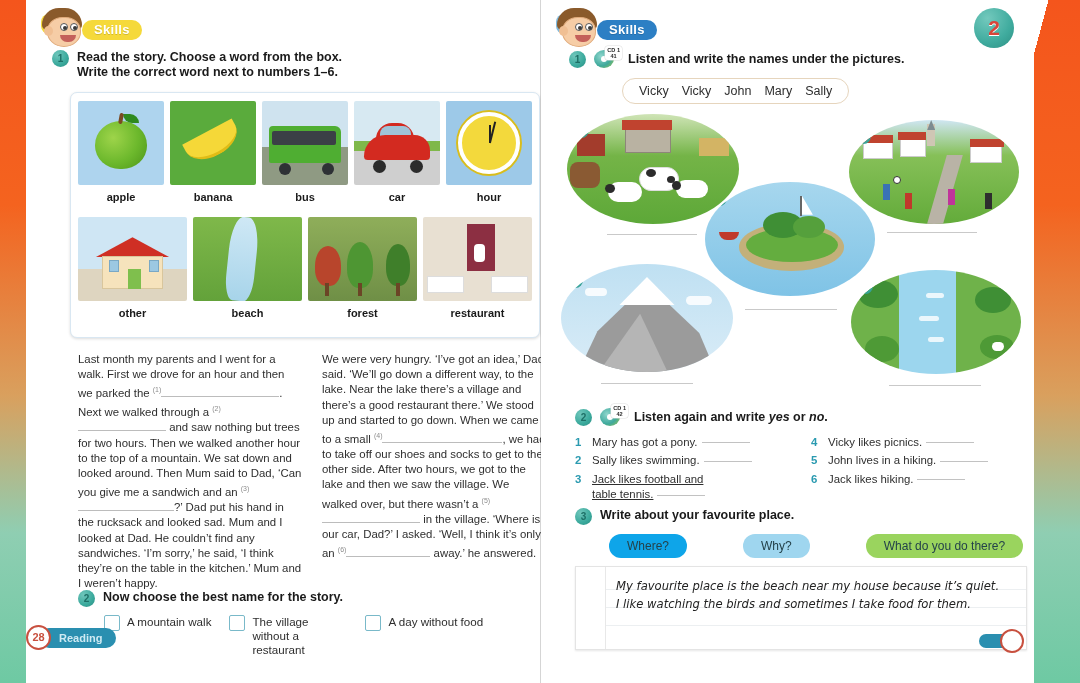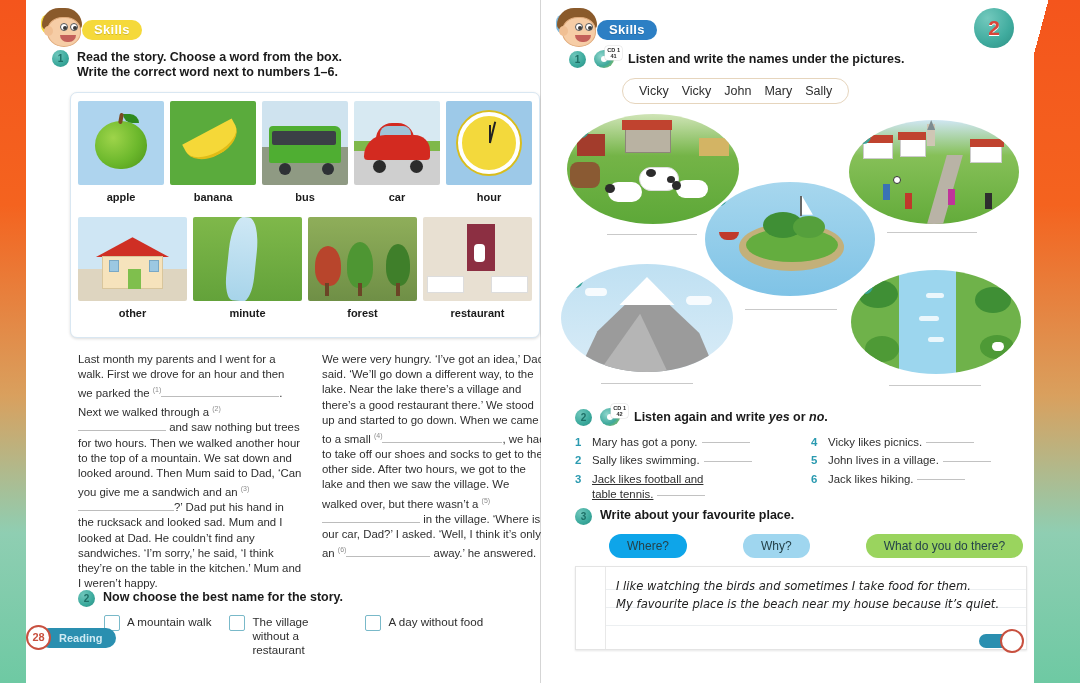--- a/index.html
+++ b/index.html
@@ -298,21 +298,21 @@
             <div class="house-door"></div>
           </div>
           <div class="wb-label">other</div>
         </div>
         <div class="wb-cell">
           <div class="wb-img">
             <div class="river">
                 <div class="water"></div>
               </div>
           </div>
-          <div class="wb-label">minute</div>
+          <div class="wb-label">beach</div>
         </div>
         <div class="wb-cell">
           <div class="wb-img" style="background:linear-gradient(180deg,#8fae5a 0%,#6f8f46 100%);">
             <div style="position:absolute;left:6%;bottom:18%;width:26px;height:40px;border-radius:50% 50% 42% 42%;background:#b8452c;"></div>
             <div style="position:absolute;left:36%;bottom:16%;width:26px;height:46px;border-radius:50% 50% 42% 42%;background:#4e9633;"></div>
             <div style="position:absolute;right:6%;bottom:18%;width:24px;height:42px;border-radius:50% 50% 42% 42%;background:#3f7f2a;"></div>
             <div class="trunk" style="left:16%;"></div>
               <div class="trunk" style="left:46%;"></div>
               <div class="trunk" style="right:16%;"></div>
           </div>
@@ -510,21 +510,21 @@
             <span style="max-width:120px; display:inline-block;text-decoration:underline;"><span>Jack likes football and table tennis.</span><span class="qa-blank"></span></span>
           </div>
         </div>
         <div class="qa-col">
           <div class="qa-item">
             <span class="qa-n">4</span>
             <span><span>Vicky likes picnics.</span><span class="qa-blank"></span></span>
           </div>
           <div class="qa-item">
             <span class="qa-n">5</span>
-            <span><span>John lives in a village.</span><span class="qa-blank"></span></span>
+            <span><span>John lives in a hiking.</span><span class="qa-blank"></span></span>
           </div>
           <div class="qa-item">
             <span class="qa-n">6</span>
             <span><span>Jack likes hiking.</span><span class="qa-blank"></span></span>
           </div>
         </div>
       </div>
     </div>
 
     <div class="fav" style="left:34px;">
@@ -538,22 +538,22 @@
         <div class="pill pill-g">What do you do there?</div>
       </div>
     </div>
 
     <div class="answer-box" style="left:34px;">
       <div class="answer-margin"></div>
       <div class="answer-lines">
         <div class="rule" style="top:22px;"></div>
         <div class="rule" style="top:40px;"></div>
         <div class="rule" style="top:58px;"></div>
+        <div class="hand">My favourite place is the beach near my house because it’s quiet.</div>
         <div class="hand">I like watching the birds and sometimes I take food for them.</div>
-        <div class="hand">My favourite place is the beach near my house because it’s quiet.</div>
       </div>
     </div>
   </div>
 
   <div class="footer-right">
     <div class="footer-pill-r">&nbsp;</div>
     <div class="pagenum-r">&nbsp;</div>
   </div>
 
 </div>

